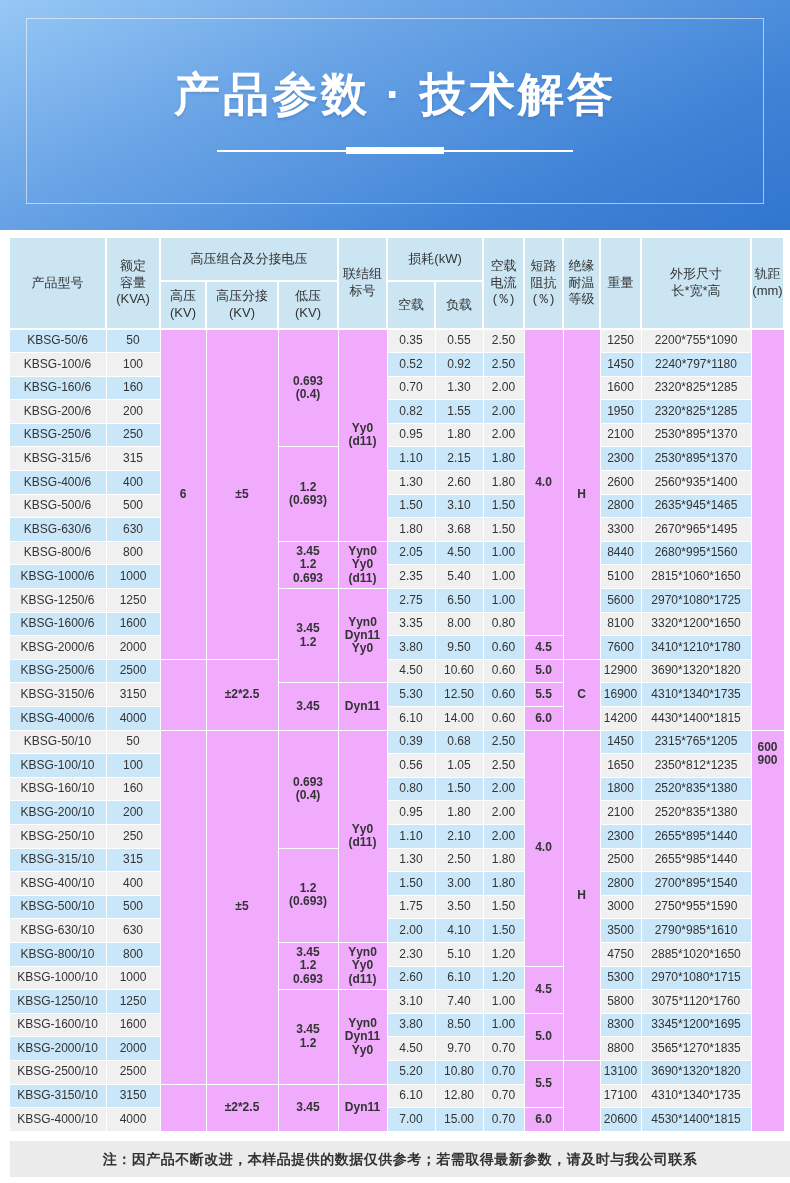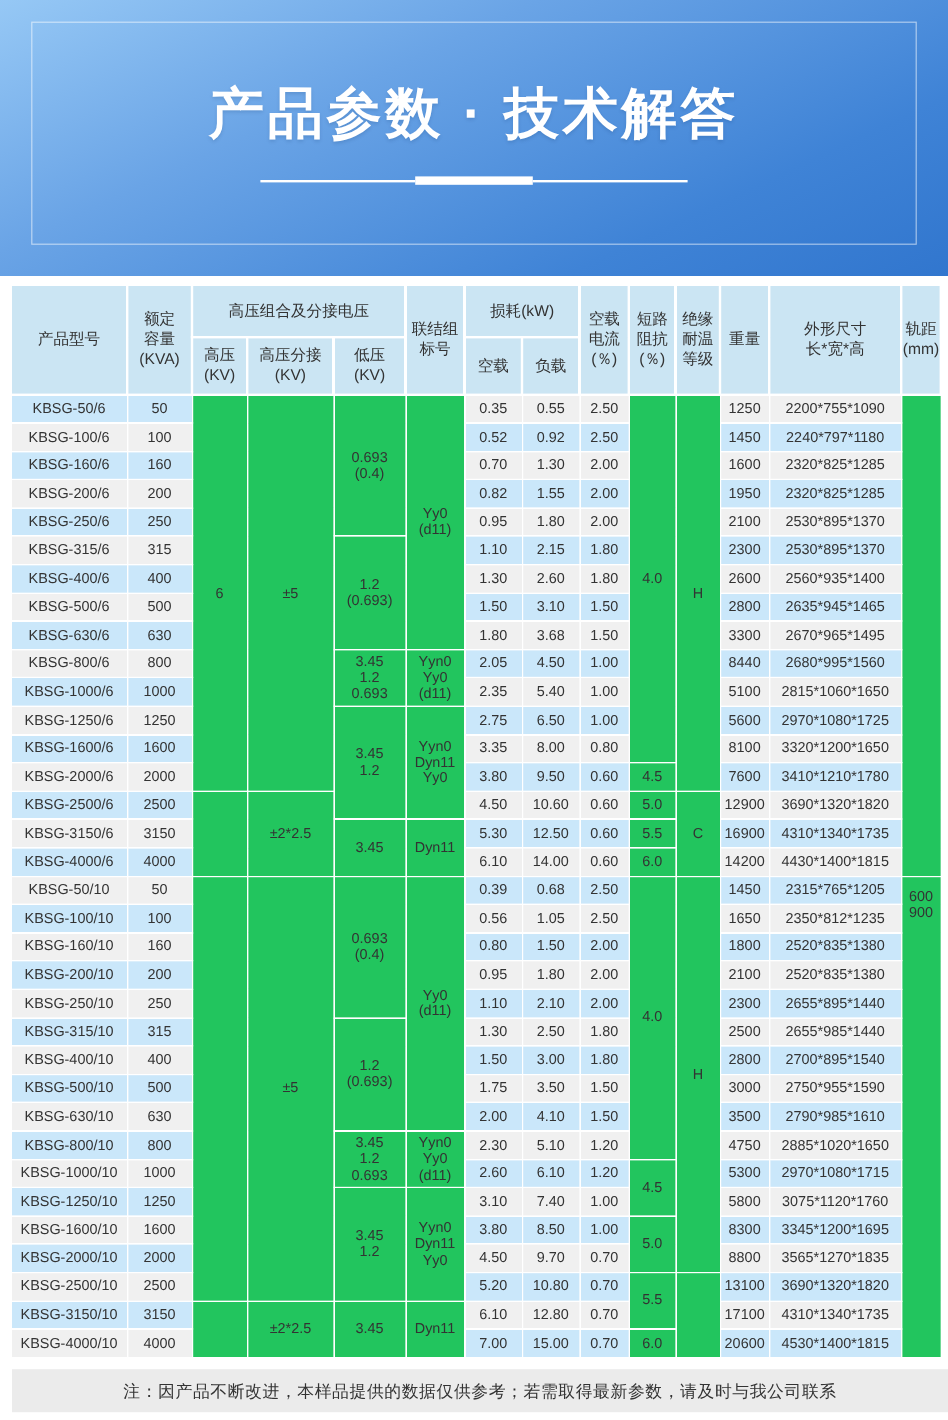--- a/index.html
+++ b/index.html
@@ -21,26 +21,26 @@
   .tblwrap{padding:6px 7px 0 8px;}
   table{border-collapse:collapse;table-layout:fixed;width:775px;text-align:center;}
   td,th{border:1px solid #ffffff;padding:0;overflow:hidden;}
   thead th{background:#cbe5f3;font-size:13px;font-weight:normal;color:#333;
     white-space:pre-line;line-height:1.3;border:2px solid #ffffff;}
   tr.h1{height:44px;} tr.h2{height:48px;}
   tbody tr{height:23.6px;}
   tbody td{font-size:12px;line-height:1.12;white-space:pre-line;}
   td.blue{background:#cae7fa;}
   td.gray{background:#f0f0f0;}
-  td.mg{background:#22c55e;}
+  td.mg{background:#f0abfc;font-weight:bold;}
   td.top{vertical-align:top;padding-top:10px;}
 
   
   .note-bar{margin-top:9px;height:36px;line-height:36px;background:#ebebeb;
-    text-align:center;font-size:14px;font-weight:normal;color:#333;letter-spacing:.5px;margin-left:10px;}
+    text-align:center;font-size:14px;font-weight:bold;color:#333;letter-spacing:.5px;margin-left:10px;}
 </style>
 </head>
 <body>
 
 <div class="banner">
   <div class="banner-frame"></div>
   <h1 class="banner-title">产品参数 · 技术解答</h1>
   <div class="banner-divider">
     <span class="ln"></span>
     <span class="blk"></span>

